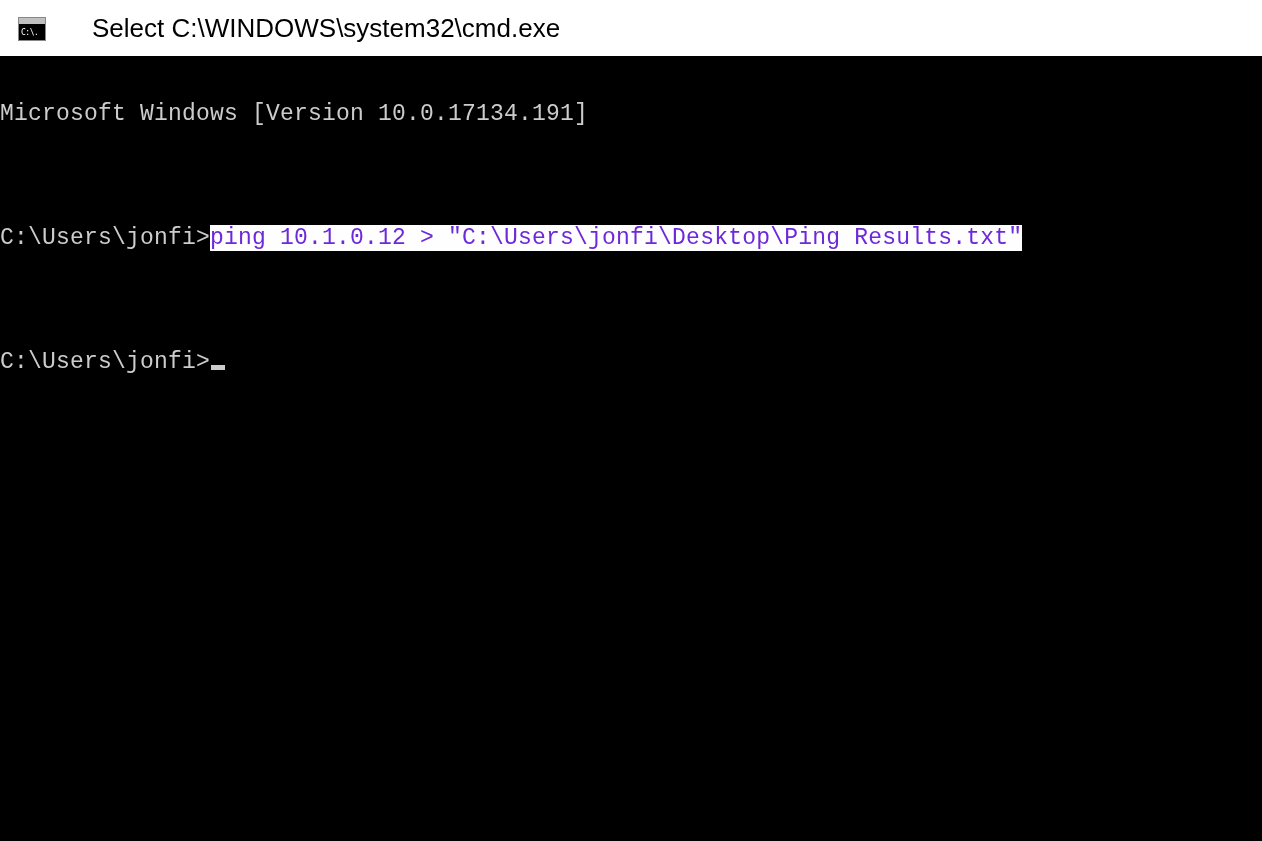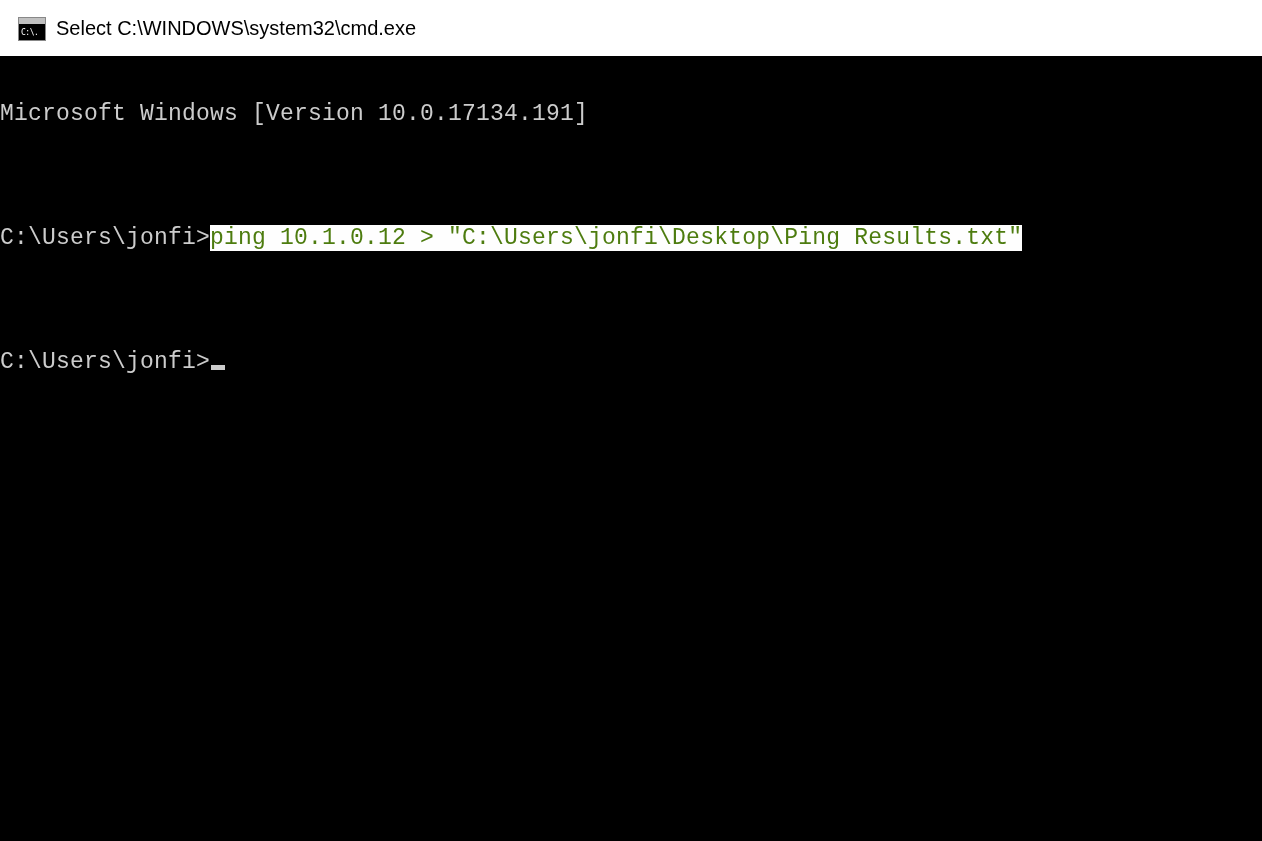--- a/index.html
+++ b/index.html
@@ -53,42 +53,43 @@
     }
     .cmd-icon-text {
       color: #ffffff;
       font-size: 8px;
       font-family: Consolas, monospace;
       position: relative;
       top: 3px;
       letter-spacing: -0.5px;
     }
     .title-text {
-      font-size: 20px;
+      font-size: 26px;
       color: #000000;
       font-weight: 400;
+      margin-left: 36px;
     }
     .terminal {
       flex: 1;
       background: #000000;
       padding: 12px 8px 8px 0;
       font-family: Consolas, "Courier New", monospace;
       font-size: 23px;
       line-height: 1.35;
       color: #cccccc;
       white-space: pre;
       overflow: hidden;
       letter-spacing: 0.2px;
     }
     .terminal-line {
       display: block;
     }
     .selected {
       background: #fefefe;
-      color: #4d7c0f;
+      color: #6d28d9;
     }
     .cursor {
       display: inline-block;
       width: 14px;
       height: 5px;
       background: #cccccc;
       vertical-align: baseline;
       position: relative;
       top: 2px;
       margin-left: 1px;

